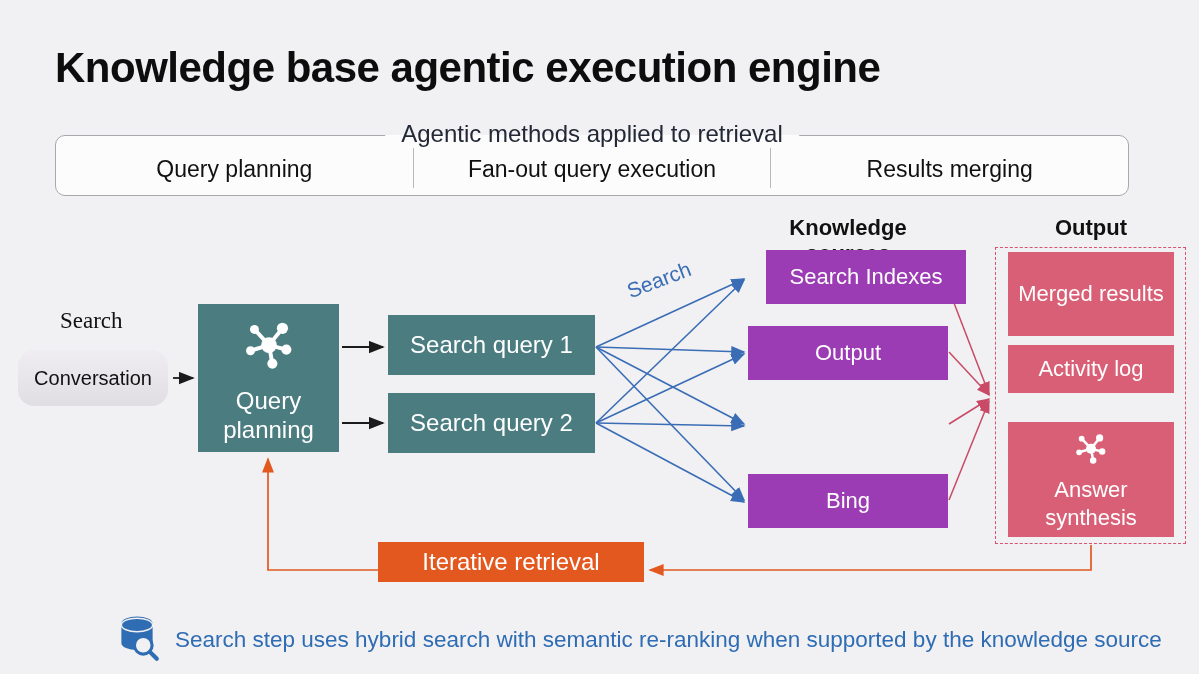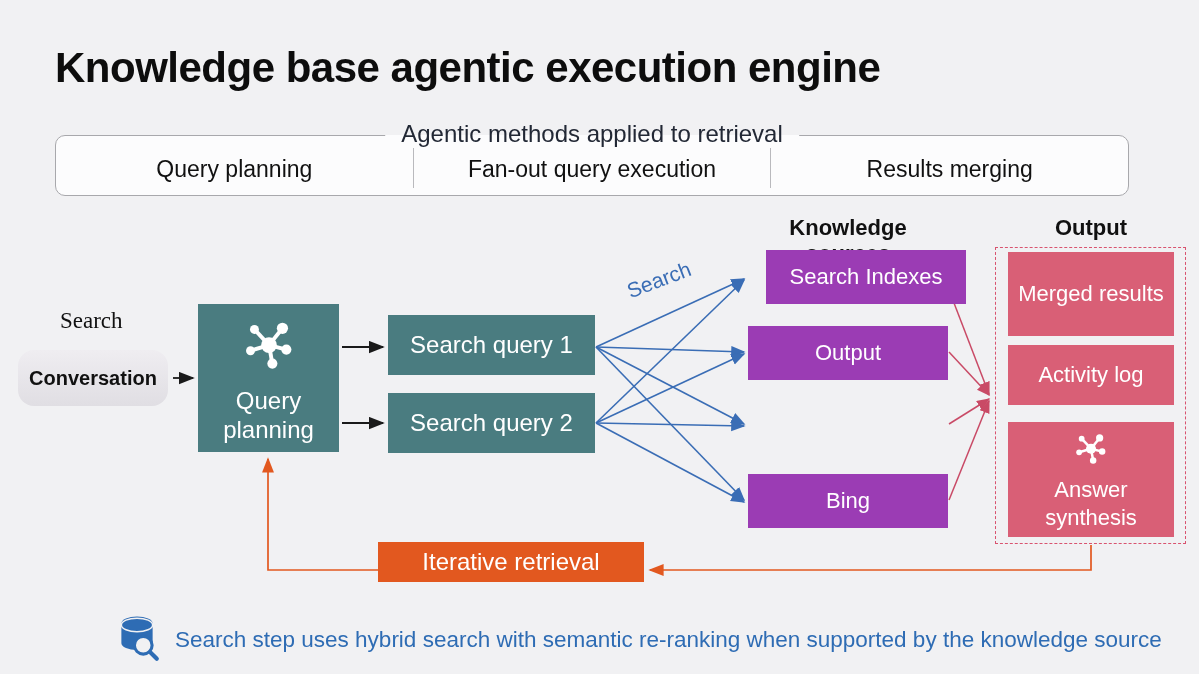--- a/index.html
+++ b/index.html
@@ -43,21 +43,21 @@
   .input-label{
     left:60px;top:308px;width:60px;text-align:center;
     font-family:"Liberation Serif", serif;
     font-size:23px;color:#111;
   }
   .conversation-pill{
     left:18px;top:350px;width:150px;height:56px;
     border-radius:16px;
     background:linear-gradient(to bottom,#efedf1,#e0dee3);
     display:flex;align-items:center;justify-content:center;
-    font-size:20px;font-weight:700;color:#111;
+    font-size:20px;font-weight:400;color:#111;
   }
   
   .node{display:flex;align-items:center;justify-content:center;
         color:#fff;text-align:center;}
   .query-planning{
     left:198px;top:304px;width:141px;height:148px;
     background:#4A7C80;flex-direction:column;
     font-size:24px;line-height:1.22;
   }
   .query-planning .icon{margin:4px 0 8px 0;}
@@ -67,21 +67,21 @@
   .ks1{top:250px;margin-left:18px;} .ks2{top:326px;} .ks3{top:398px;} .ks4{top:474px;}
   .col-header{font-size:22px;font-weight:700;color:#111;text-align:center;}
   .ks-header{left:748px;top:215px;width:200px;}
   .out-header{left:995px;top:215px;width:192px;}
   .output-frame{
     left:995px;top:247px;width:191px;height:297px;
     border:1.5px dashed #D9536F;box-sizing:border-box;
   }
   .out-box{left:1008px;width:166px;background:#D95F76;font-size:22px;line-height:1.25;}
   .out1{top:252px;height:84px;}
-  .out2{top:345px;height:60px;}
+  .out2{top:345px;height:48px;}
   .out3{top:422px;height:115px;flex-direction:column;}
   .out3 .icon{margin:2px 0 4px 0;}
   .iterative{
     left:378px;top:542px;width:266px;height:40px;
     background:#E2581F;font-size:24px;
   }
   .search-tag{
     left:628px;top:280px;
     font-size:21px;color:#3A6DB5;
     transform:rotate(-21deg);transform-origin:left center;

